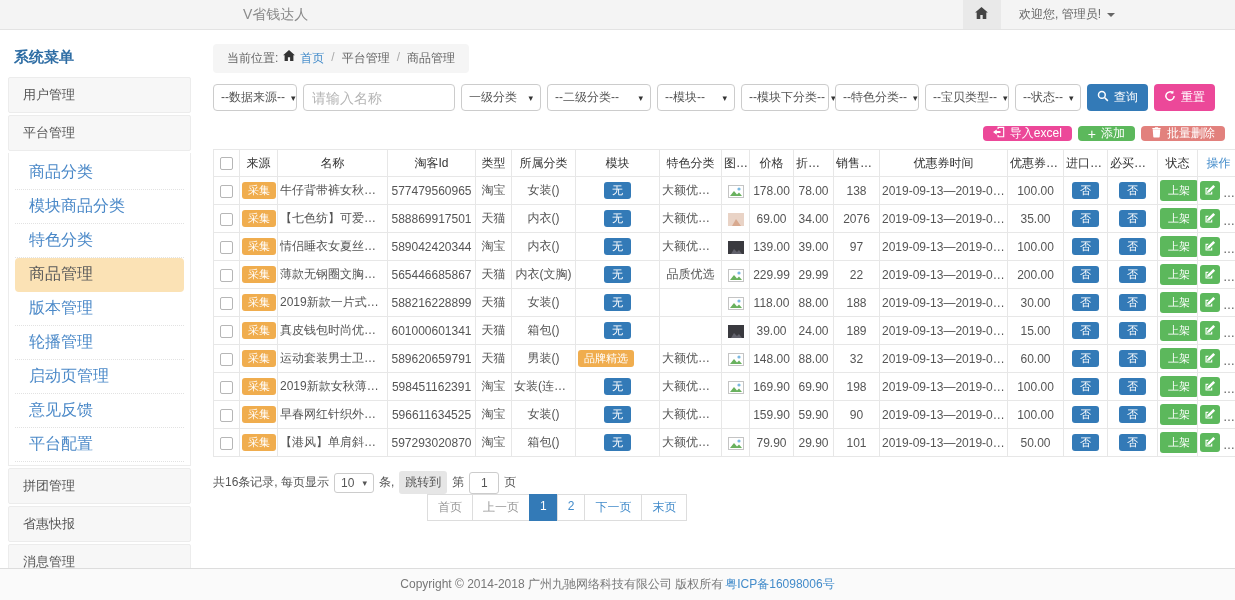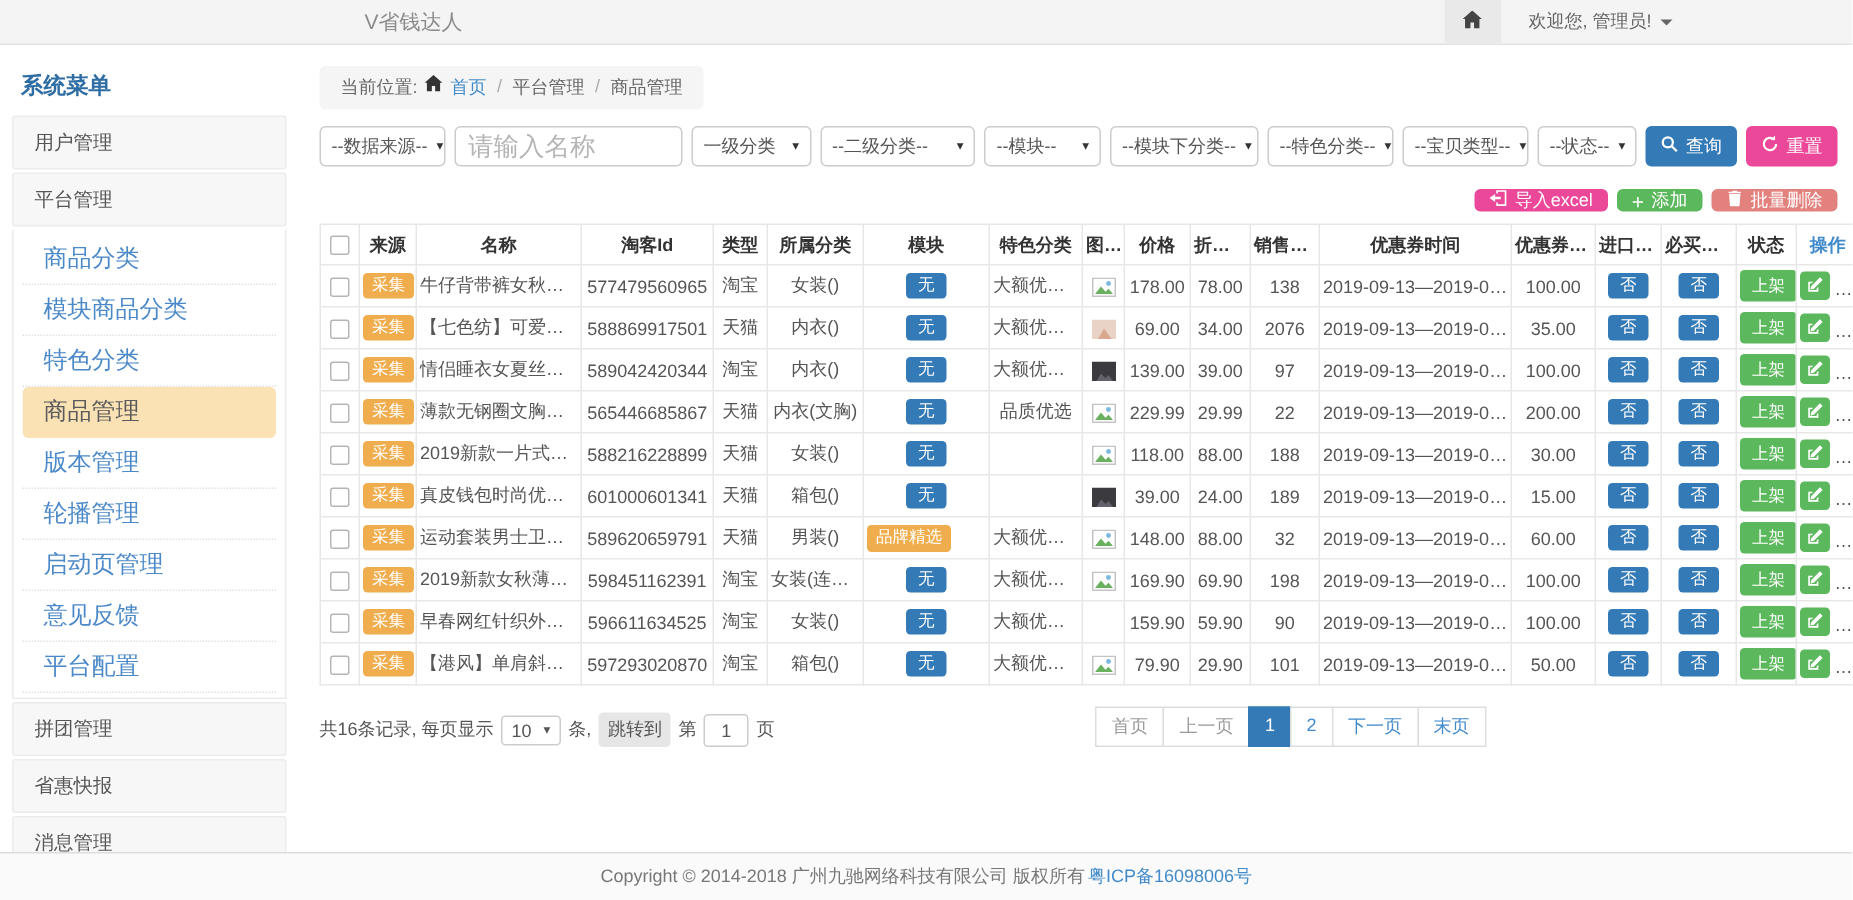--- a/index.html
+++ b/index.html
@@ -40,55 +40,55 @@
     border-radius:4px; padding:6px 14px; color:#666; margin-bottom:11px; }
   .bc-link { color:#428bca; text-decoration:none; cursor:pointer; }
   .bc-sep { color:#aaa; padding:0 2px; }
 
   .filter-row { display:flex; align-items:center; gap:6px; margin-bottom:15px; flex-wrap:nowrap; }
   .f-select { display:flex; align-items:center; justify-content:space-between; gap:6px;
     border:1px solid #ccc; border-radius:4px; background:#fff; height:27px; padding:0 7px;
     color:#555; cursor:pointer; white-space:nowrap; }
   .f-select .sel-caret { color:#333; font-size:9px; }
   .f-input { border:1px solid #ccc; border-radius:4px; height:27px; padding:0 8px; width:152px;
-    font-size:17px; color:#555; font-family:inherit; }
+    font-size:14px; color:#555; font-family:inherit; }
   .f-input::placeholder { color:#b5b5b5; }
 
   .btn { border:none; border-radius:4px; color:#fff; font-size:12px; height:27px;
     padding:0 10px; display:inline-flex; align-items:center; gap:5px; cursor:pointer;
     font-family:inherit; white-space:nowrap; }
   .btn-primary { background:#337ab7; }
   .btn-info { background:#ec4899; }
   .btn-success { background:#5cb85c; }
   .btn-danger { background:#e2817d; }
 
   .actions { display:flex; justify-content:flex-end; gap:6px; margin-bottom:8px; }
   .actions .btn { height:15px; }
 
   
   table.grid { width:100%; border-collapse:collapse; table-layout:fixed; }
   .grid th, .grid td { border:1px solid #e7e7e7; text-align:center; padding:3px 2px;
     font-size:12px; color:#555; height:27px; overflow:hidden; white-space:nowrap; text-overflow:ellipsis; }
-  .grid th { color:#333; font-weight:bold; background:#fff; }
+  .grid th { color:#333; font-weight:normal; background:#fff; }
   .grid th.op-col { color:#428bca; }
   .cb { display:inline-block; width:13px; height:13px; border:1px solid #b6b6b6;
     border-radius:2px; background:#fff; vertical-align:middle; cursor:pointer; }
   .badge { display:inline-block; border-radius:3px; color:#fff; padding:2px 6px; font-size:11px; line-height:1.2; }
   .badge-orange { background:#f0ad4e; }
   .badge-blue { background:#337ab7; padding:2px 8px; }
   .mini-btn { display:inline-flex; align-items:center; justify-content:center;
     border-radius:3px; color:#fff; cursor:pointer; }
   .status-btn { background:#5cb85c; padding:3px 8px; font-size:11px; }
   .icon-btn { width:20px; height:19px; }
   .icon-btn.edit { background:#5cb85c; margin-right:3px; }
   .icon-btn.del { background:#d9534f; }
   .thumb { display:inline-block; vertical-align:middle; }
 
   
-  .pager-row { display:flex; align-items:flex-end; margin-top:14px; }
+  .pager-row { display:flex; align-items:flex-start; margin-top:14px;flex-direction:column; }
   .pager-left { display:flex; align-items:center; gap:5px; color:#555; }
   .pp-select { border:1px solid #ccc; border-radius:3px; background:#fff; padding:2px 6px;
     display:inline-flex; gap:8px; align-items:center; cursor:pointer; }
   .pp-select .sel-caret { font-size:9px; }
   .jump-btn { background:#e6e6e6; border-radius:3px; padding:3px 6px; color:#555; cursor:pointer; }
   .page-input { width:30px; height:22px; border:1px solid #ccc; border-radius:3px;
     text-align:center; font-size:12px; color:#555; font-family:inherit; }
   .pager-btns { display:flex; margin-left:215px; }
   .pg-btn { border:1px solid #ddd; background:#fff; padding:4px 10px; margin-left:-1px;
     cursor:pointer; font-size:12px; }
@@ -169,21 +169,21 @@
             <span class="sel-caret">▾</span>
           </div><input class="f-input" placeholder="请输入名称" style=""><div class="f-select" style="width:80px">
             <span>一级分类</span>
             <span class="sel-caret">▾</span>
           </div><div class="f-select" style="width:104px">
             <span>--二级分类--</span>
             <span class="sel-caret">▾</span>
           </div><div class="f-select" style="width:78px">
             <span>--模块--</span>
             <span class="sel-caret">▾</span>
-          </div><div class="f-select" style="width:99px">
+          </div><div class="f-select" style="width:88px">
             <span>--模块下分类--</span>
             <span class="sel-caret">▾</span>
           </div><div class="f-select" style="width:84px">
             <span>--特色分类--</span>
             <span class="sel-caret">▾</span>
           </div><div class="f-select" style="width:84px">
             <span>--宝贝类型--</span>
             <span class="sel-caret">▾</span>
           </div><div class="f-select" style="width:66px">
             <span>--状态--</span>

